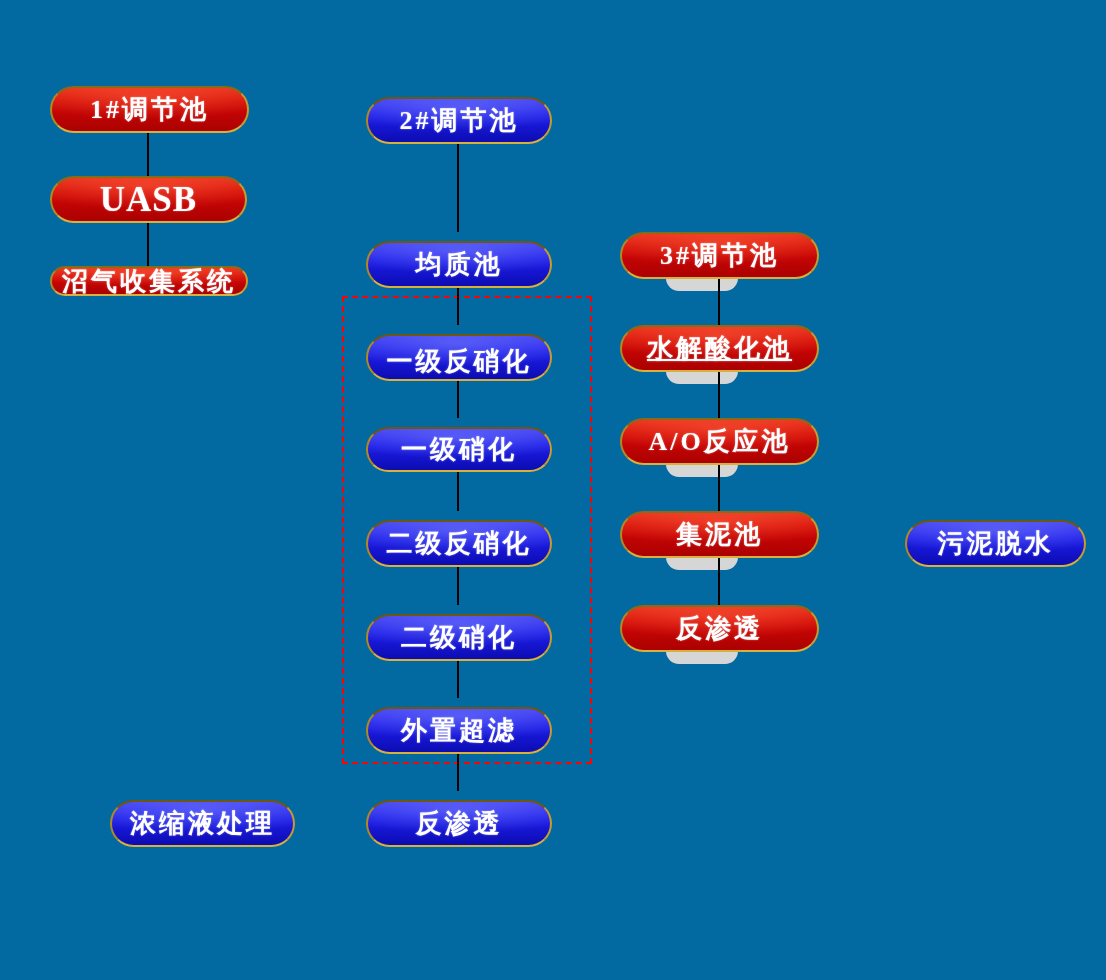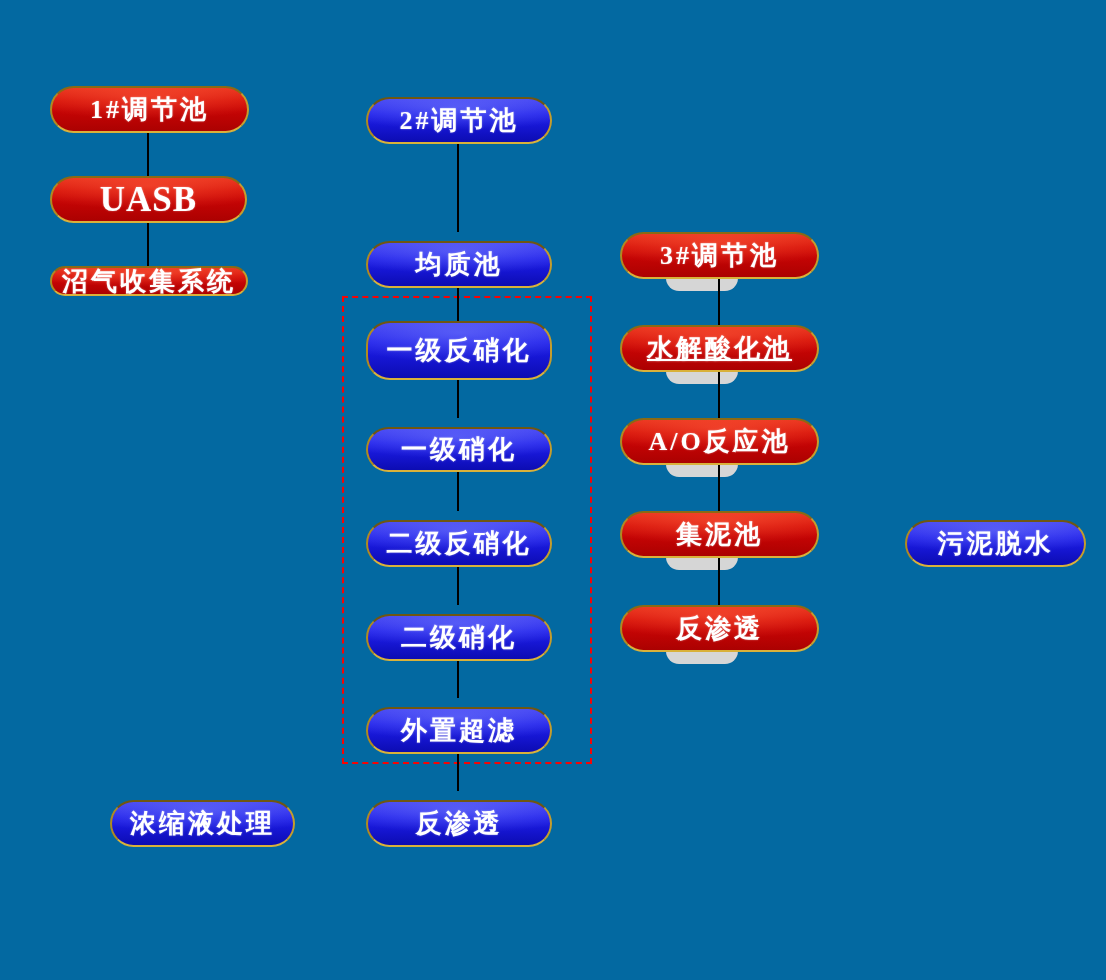--- a/index.html
+++ b/index.html
@@ -95,21 +95,21 @@
     </div>
     <div class="pill blue" style="left: 366px; top: 232px; width: 186px; height: 47px; text-align: right;">
       <span class="label">均质池</span>
     </div>
     <div class="pill red" style="left: 620px; top: 232px; width: 199px; height: 47px;">
       <span class="label">3#调节池</span>
     </div>
     <div class="pill red" style="left: 50px; top: 266px; width: 198px; height: 30px;">
       <span class="label">沼气收集系统</span>
     </div>
-    <div class="pill blue" style="left: 366px; top: 312px; width: 186px; height: 59px;">
+    <div class="pill blue" style="left: 366px; top: 325px; width: 186px; height: 47px; align-items: flex-end;">
       <span class="label">一级反硝化</span>
     </div>
     <div class="pill red" style="left: 620px; top: 325px; width: 199px; height: 47px; text-decoration: underline;">
       <span class="label">水解酸化池</span>
     </div>
     <div class="pill blue" style="left: 366px; top: 418px; width: 186px; height: 45px;">
       <span class="label">一级硝化</span>
     </div>
     <div class="pill red" style="left: 620px; top: 418px; width: 199px; height: 47px;">
       <span class="label">A/O反应池</span>

